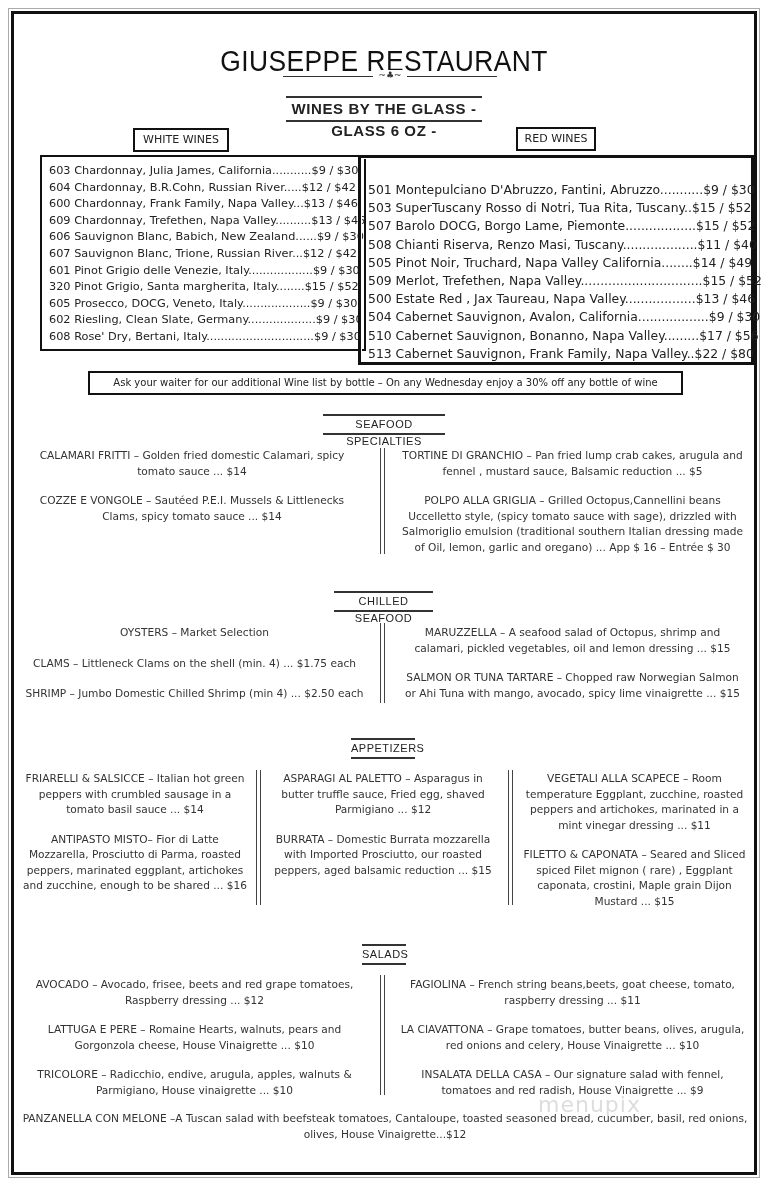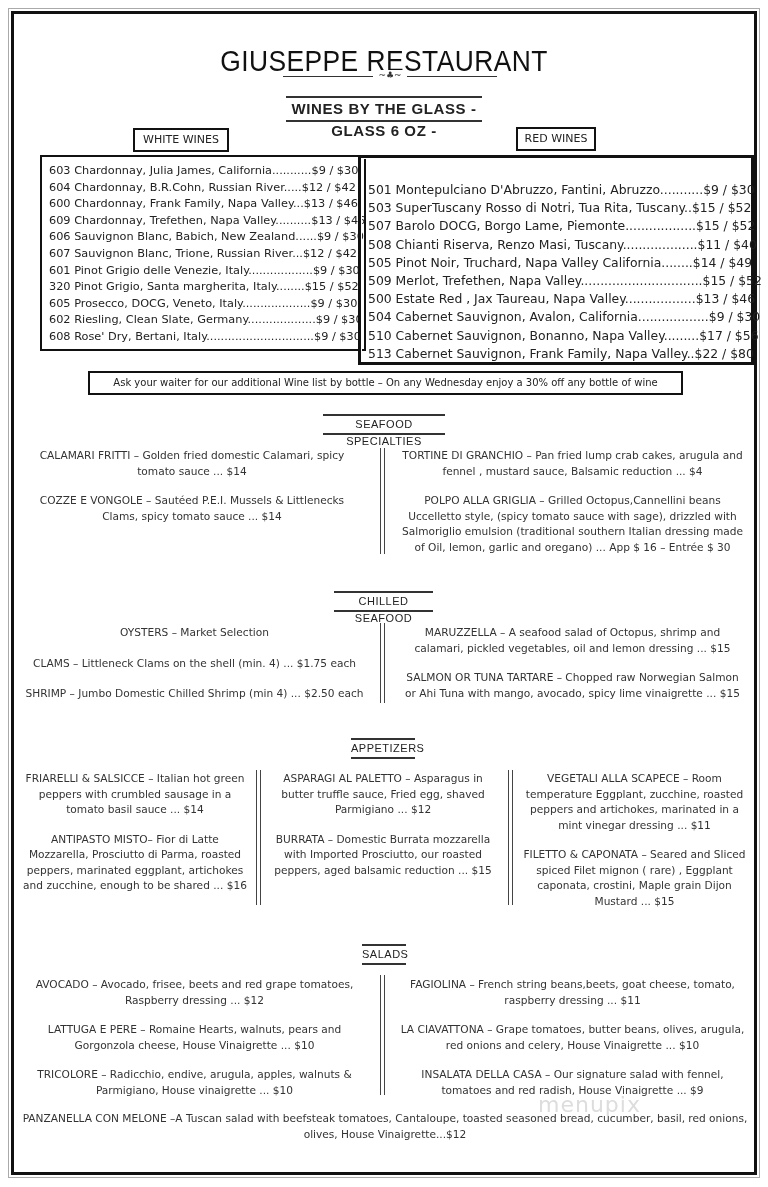--- a/index.html
+++ b/index.html
@@ -88,21 +88,21 @@
 
 <div class="notice">Ask your waiter for our additional Wine list by bottle – On any Wednesday enjoy a 30% off any bottle of wine</div>
 
 <div class="sec-head" style="left:323px; top:414px; width:122px;">SEAFOOD SPECIALTIES</div>
 <div class="col" style="left:22px; top:448px; width:340px;">
   <p>CALAMARI FRITTI –  Golden fried domestic Calamari, spicy tomato sauce ... $14</p>
   <p>COZZE E VONGOLE – Sautéed P.E.I. Mussels &amp; Littlenecks Clams, spicy tomato sauce ... $14</p>
 </div>
 <div class="vsep" style="left:380px; top:448px; height:106px;"></div>
 <div class="col" style="left:400px; top:448px; width:345px;">
-  <p>TORTINE DI GRANCHIO – Pan fried lump crab cakes, arugula and fennel , mustard sauce, Balsamic reduction ... $4</p>
+  <p>TORTINE DI GRANCHIO – Pan fried lump crab cakes, arugula and fennel , mustard sauce, Balsamic reduction ... $5</p>
   <p>POLPO ALLA GRIGLIA – Grilled Octopus,Cannellini beans Uccelletto style, (spicy tomato sauce with sage), drizzled with Salmoriglio emulsion (traditional southern Italian dressing made of Oil, lemon, garlic and oregano) ... App $ 16 – Entrée $ 30</p>
 </div>
 
 <div class="sec-head" style="left:334px; top:591px; width:99px;">CHILLED SEAFOOD</div>
 <div class="col" style="left:22px; top:625px; width:345px; line-height:15.5px;">
   <p style="margin-bottom:15px">OYSTERS – Market Selection</p>
   <p style="margin-bottom:15px">CLAMS – Littleneck Clams on the shell (min. 4) ... $1.75 each</p>
   <p>SHRIMP – Jumbo Domestic Chilled Shrimp (min 4) ... $2.50 each</p>
 </div>
 <div class="vsep" style="left:380px; top:623px; height:80px;"></div>

